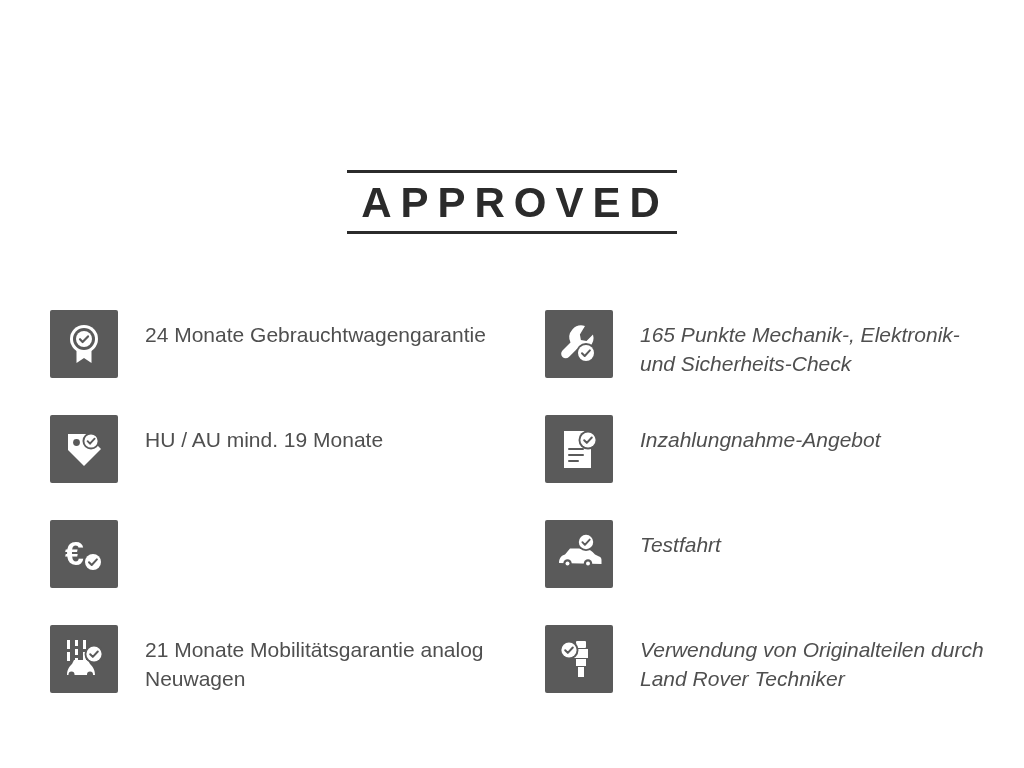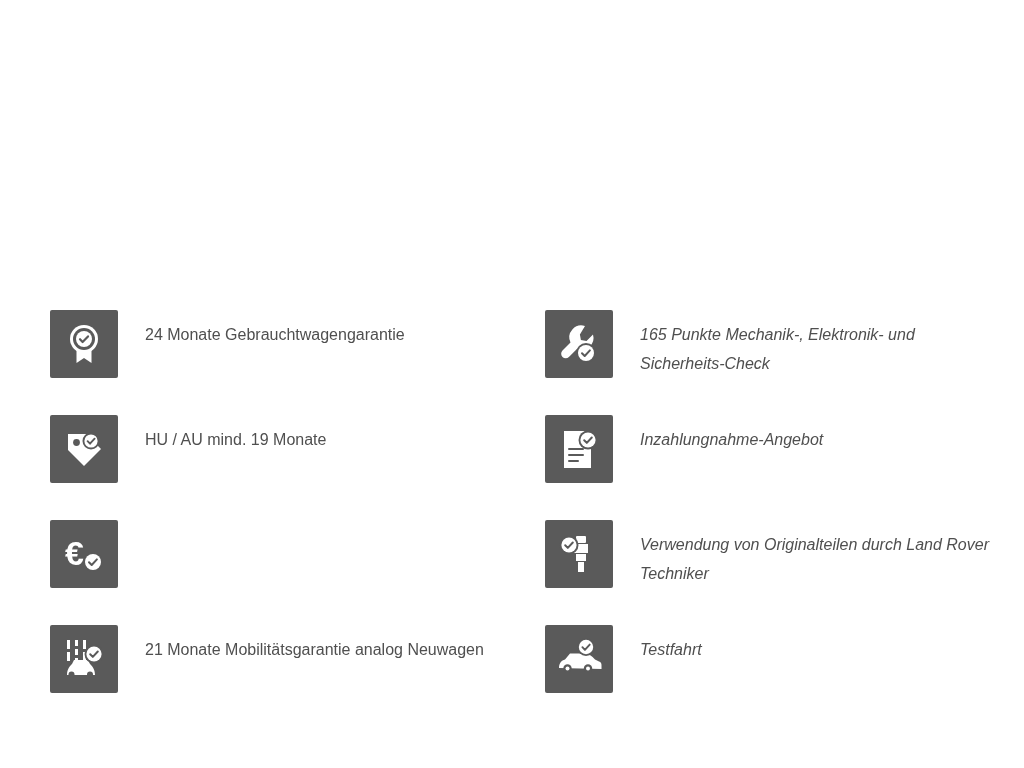--- a/index.html
+++ b/index.html
@@ -76,33 +76,38 @@
     flex: 0 0 68px;
     display: flex;
     align-items: center;
     justify-content: center;
     position: relative;
   }
   .icon-box svg { display: block; }
 
   .feature-text {
     margin-left: 27px;
-    font-size: 16px;
+    font-size: 21px;
     line-height: 29px;
     color: #4f4f4f;
     padding-top: 10px;
     max-width: 370px;
   }
   .col.right .feature-text { max-width: 360px; }
 </style>
 </head>
 <body>
 
 <div class="page">
 
+  <div class="header">
+    <div class="header-inner">
+      <div class="header-title">APPROVED</div>
+    </div>
+  </div>
 
   <div class="grid">
 
     <div class="col left">
 
       <div class="feature">
         <div class="icon-box">
           <svg width="40" height="42" viewBox="0 0 40 42">
             <g fill="#ffffff">
               <polygon points="12.5,27 12.5,40 20,35 27.5,40 27.5,27"></polygon>
@@ -189,51 +194,51 @@
               <line x1="11" y1="22" x2="25" y2="22"></line>
               <line x1="11" y1="28" x2="25" y2="28"></line>
               <line x1="11" y1="34" x2="20" y2="34"></line>
             </g>
             <circle cx="30" cy="13" r="9.5" fill="#5a5a5a"></circle>
             <circle cx="30" cy="13" r="7.6" fill="#ffffff"></circle>
             <path d="M26.2 13.2 l2.6 2.7 l5 -5.4" stroke="#5a5a5a" stroke-width="2" fill="none" stroke-linecap="round" stroke-linejoin="round"></path>
           </svg>
         </div>
         <div class="feature-text">Inzahlungnahme-Angebot</div>
-      </div>
-
-      <div class="feature">
-        <div class="icon-box">
-          <svg width="44" height="44" viewBox="0 0 44 44">
-            <g fill="#ffffff">
-              <rect x="19" y="4" width="10" height="7" rx="1"></rect>
-              <rect x="17" y="12" width="14" height="9"></rect>
-              <rect x="19" y="22" width="10" height="7"></rect>
-              <rect x="21" y="30" width="6" height="10"></rect>
-            </g>
-            <circle cx="12" cy="13" r="9.5" fill="#5a5a5a"></circle>
-            <circle cx="12" cy="13" r="7.6" fill="#ffffff"></circle>
-            <path d="M8.2 13.2 l2.6 2.7 l5 -5.4" stroke="#5a5a5a" stroke-width="2" fill="none" stroke-linecap="round" stroke-linejoin="round"></path>
-          </svg>
-        </div>
-        <div class="feature-text">Verwendung von Originalteilen durch Land Rover Techniker</div>
       </div>
 
       <div class="feature">
         <div class="icon-box">
           <svg width="48" height="42" viewBox="0 0 48 42">
             <path d="M4 30 c0 -5 2.5 -7.5 6 -8.5 l5 -6 h14 c4 0 8 2 11 6 l4 2 c2 0.6 2.5 2 2.5 4 v3.5 z" fill="#ffffff"></path>
             <circle cx="12.5" cy="30.5" r="4.2" fill="#5a5a5a"></circle>
             <circle cx="12.5" cy="30.5" r="2" fill="#ffffff"></circle>
             <circle cx="33" cy="30.5" r="4.2" fill="#5a5a5a"></circle>
             <circle cx="33" cy="30.5" r="2" fill="#ffffff"></circle>
             <circle cx="31" cy="9" r="9" fill="#5a5a5a"></circle>
             <circle cx="31" cy="9" r="7.2" fill="#ffffff"></circle>
             <path d="M27.4 9.2 l2.5 2.6 l4.8 -5.2" stroke="#5a5a5a" stroke-width="1.9" fill="none" stroke-linecap="round" stroke-linejoin="round"></path>
           </svg>
         </div>
         <div class="feature-text">Testfahrt</div>
       </div>
 
+      <div class="feature">
+        <div class="icon-box">
+          <svg width="44" height="44" viewBox="0 0 44 44">
+            <g fill="#ffffff">
+              <rect x="19" y="4" width="10" height="7" rx="1"></rect>
+              <rect x="17" y="12" width="14" height="9"></rect>
+              <rect x="19" y="22" width="10" height="7"></rect>
+              <rect x="21" y="30" width="6" height="10"></rect>
+            </g>
+            <circle cx="12" cy="13" r="9.5" fill="#5a5a5a"></circle>
+            <circle cx="12" cy="13" r="7.6" fill="#ffffff"></circle>
+            <path d="M8.2 13.2 l2.6 2.7 l5 -5.4" stroke="#5a5a5a" stroke-width="2" fill="none" stroke-linecap="round" stroke-linejoin="round"></path>
+          </svg>
+        </div>
+        <div class="feature-text">Verwendung von Originalteilen durch Land Rover Techniker</div>
+      </div>
+
     </div>
 
   </div>
 </div>
 
 </body></html>

